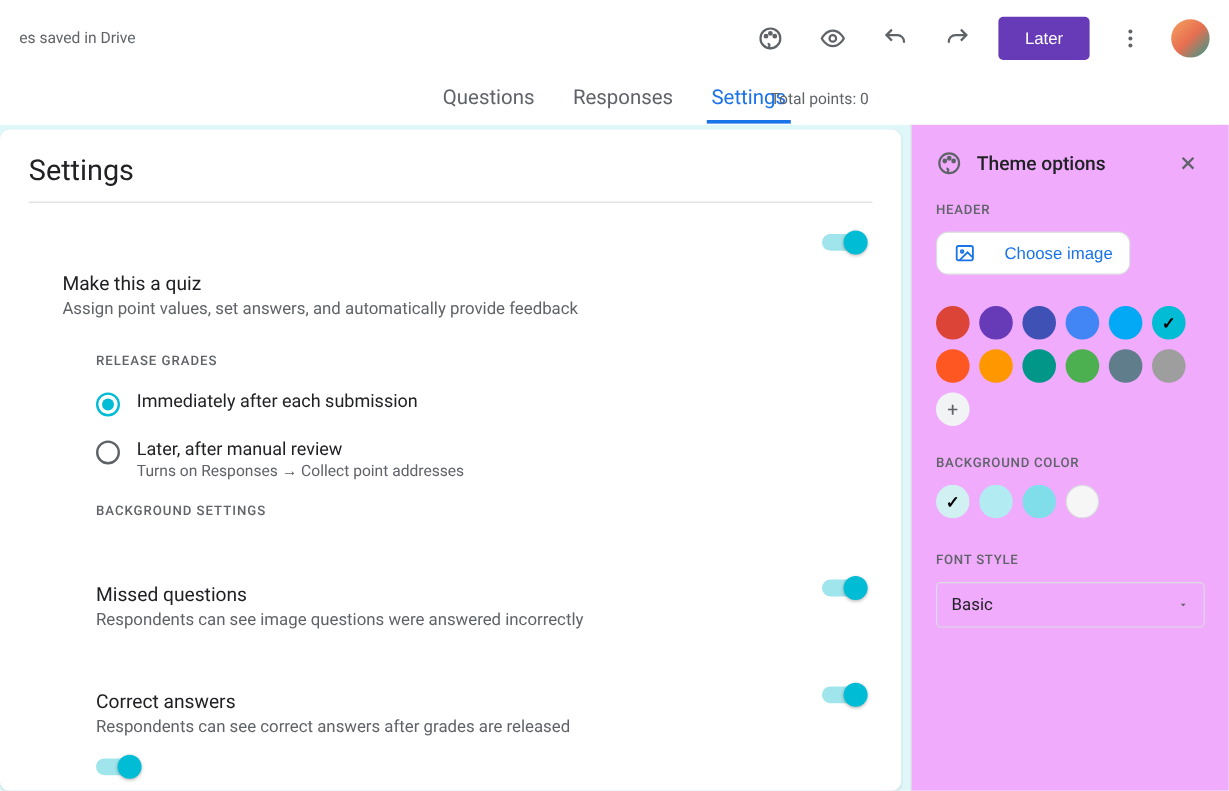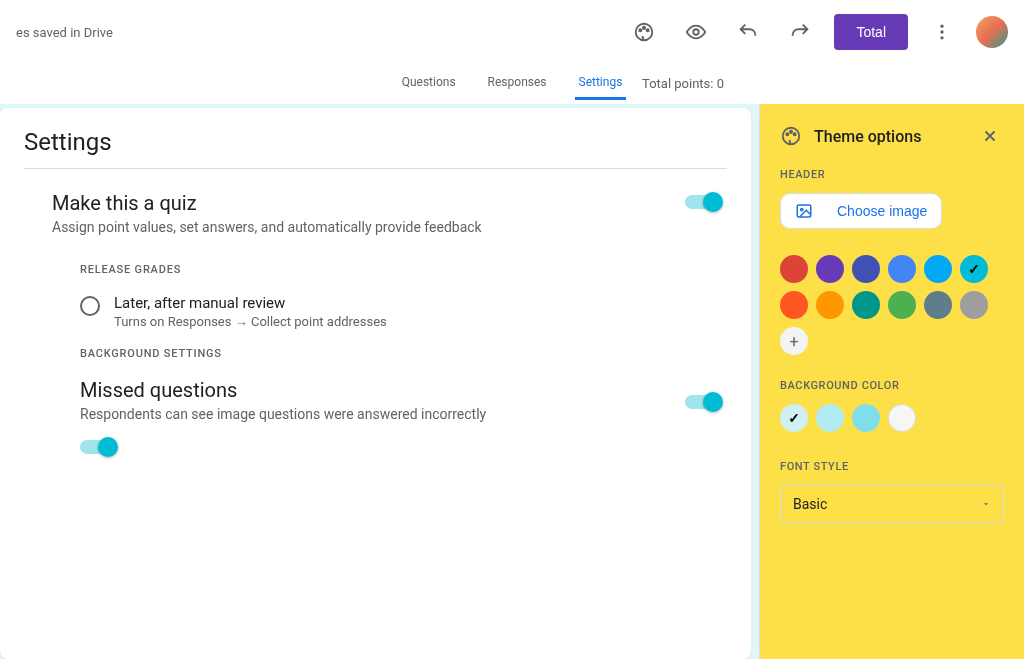--- a/index.html
+++ b/index.html
@@ -5,42 +5,42 @@
   * { box-sizing: border-box; margin: 0; padding: 0; }
   html, body { width: 1024px; height: 659px; font-family: -apple-system, BlinkMacSystemFont, "Segoe UI", Roboto, Arial, sans-serif; background: #fff; color: #202124; overflow: hidden; }
   .top-bar { height: 64px; display: flex; align-items: center; justify-content: space-between; padding: 11px 16px; }
   .save-status { font-size: 13px; color: #5f6368; }
   .top-actions { display: flex; align-items: center; gap: 16px; }
   .icon-btn { width: 36px; height: 36px; display: flex; align-items: center; justify-content: center; border-radius: 50%; cursor: pointer; color: #5f6368; }
   .send-btn { background: #673ab7; color: #fff; border: none; border-radius: 4px; padding: 0 22px; height: 36px; font-size: 14px; font-weight: 500; cursor: pointer; }
   .avatar { width: 32px; height: 32px; border-radius: 50%; background: linear-gradient(135deg,#f4a261,#e76f51,#2a9d8f); }
   .tabs-row { display:flex; justify-content:center; align-items:center; position:relative; height:40px; border-bottom:1px solid transparent;}
   .tabs { display:flex; gap:24px; }
-  .tab { font-size:12px; color:#5f6368; padding:8px 4px; cursor:pointer; border-bottom:3px solid transparent; }
+  .tab { font-size:17px; color:#5f6368; padding:8px 4px; cursor:pointer; border-bottom:3px solid transparent; }
   .tab.active { color:#5f6368; border-bottom-color:#1a73e8; color:#1a73e8; }
   .total-points { position:absolute; right:300px; font-size:13px; color:#5f6368; }
   .main-area { display:flex; height:555px; background:#e0f7fa; }
   .settings-card { margin:4px 8px 0 0; background:#fff; border-radius:8px; flex:1; padding:20px 24px 12px 24px; box-shadow:0 1px 2px rgba(0,0,0,.08); overflow:hidden; }
   .settings-title { font-size:24px; font-weight:400; padding-bottom:12px; }
   .divider { border:none; border-top:1px solid #dadce0; margin-bottom:22px; }
   .setting-row { display:flex; justify-content:space-between; align-items:flex-start; padding:0 0 18px 0; margin-left:28px; }
   .setting-row.top { margin-left:28px; }
-  .setting-text h3 { font-size:20px; font-weight:400; color:#202124; margin-bottom:4px; }
+  .setting-text h3 { font-size:16px; font-weight:400; color:#202124; margin-bottom:4px;margin-top:36px; }
   .setting-text p { font-size:14px; color:#5f6368; }
   .section-label { font-size:11px; letter-spacing:.8px; color:#5f6368; font-weight:500; margin:10px 0 18px 56px; }
   .radio-row { display:flex; align-items:flex-start; gap:14px; margin-left:56px; margin-bottom:18px; }
   .radio-outer { width:20px; height:20px; border-radius:50%; border:2px solid #5f6368; display:flex; align-items:center; justify-content:center; flex-shrink:0; margin-top:2px; cursor:pointer; }
   .radio-outer.selected { border-color:#00bcd4; }
   .radio-inner { width:10px; height:10px; border-radius:50%; background:#00bcd4; }
   .radio-label { font-size:15px; color:#202124; }
   .radio-sub { font-size:13px; color:#5f6368; margin-top:2px; }
   .toggle { width:36px; height:14px; background:#9fe5eb; border-radius:8px; position:relative; cursor:pointer; margin-right:6px; margin-top:4px; flex-shrink:0;}
   .toggle-knob { position:absolute; width:20px; height:20px; border-radius:50%; background:#00bcd4; top:-3px; right:-2px; box-shadow:0 1px 3px rgba(0,0,0,.3); }
   .sub-setting { margin-left:56px; display:flex; justify-content:space-between; align-items:center; padding-bottom:14px; padding-right:0;}
-  .panel { width:265px; background:#fde047; border-left:1px solid #dadce0; padding:18px 20px; overflow-y:auto; }
+  .panel { width:265px; background:#f0abfc; border-left:1px solid #dadce0; padding:18px 20px; overflow-y:auto; }
   .panel-header { display:flex; align-items:center; justify-content:space-between; margin-bottom:18px; }
   .panel-title-wrap { display:flex; align-items:center; gap:12px; }
   .panel-title { font-size:16px; font-weight:500; }
   .panel-section-label { font-size:11px; letter-spacing:.6px; color:#5f6368; font-weight:500; margin-bottom:12px; }
   .choose-btn { border:1px solid #dadce0; border-radius:10px; background:#fff; padding:8px 14px; display:flex; align-items:center; gap:24px; color:#1a73e8; font-size:14px; cursor:pointer; margin-bottom:26px; }
   .color-grid { display:flex; flex-wrap:wrap; gap:8px; margin-bottom:24px; }
   .color-swatch { width:28px; height:28px; border-radius:50%; cursor:pointer; display:flex; align-items:center; justify-content:center; color:#000; }
   .color-swatch.add { background:#f1f3f4; color:#5f6368; }
   .chk::after { content:'✓'; font-size:14px; font-weight:700; color:#000;}
   .bg-row { display:flex; gap:8px; margin-bottom:28px; }
@@ -74,21 +74,21 @@
           <path d="M9 14L4 9l5-5"></path>
           <path d="M4 9h10a6 6 0 016 6v1"></path>
         </svg>
     </div>
     <div class="icon-btn">
       <svg width="22" height="22" viewBox="0 0 24 24" fill="none" stroke="currentColor" stroke-width="2">
           <path d="M15 14l5-5-5-5"></path>
           <path d="M20 9H10a6 6 0 00-6 6v1"></path>
         </svg>
     </div>
-    <button class="send-btn">Total</button>
+    <button class="send-btn">Later</button>
     <div class="icon-btn">
       <svg width="20" height="20" viewBox="0 0 24 24" fill="currentColor">
           <circle cx="12" cy="5" r="2"></circle>
           <circle cx="12" cy="12" r="2"></circle>
           <circle cx="12" cy="19" r="2"></circle>
         </svg>
     </div>
     <div class="avatar"></div>
   </div>
 </div>
@@ -112,33 +112,50 @@
         <p>Assign point values, set answers, and automatically provide feedback</p>
       </div>
       <div class="toggle">
           <div class="toggle-knob"></div>
         </div>
     </div>
 
     <div class="section-label">RELEASE GRADES</div>
 
     <div class="radio-row">
+      <div class="radio-outer selected">
+          <div class="radio-inner"></div>
+        </div>
+      <div>
+        <div class="radio-label">Immediately after each submission</div>
+      </div>
+    </div>
+    <div class="radio-row">
       <div class="radio-outer"></div>
       <div>
         <div class="radio-label">Later, after manual review</div>
         <div class="radio-sub">Turns on Responses → Collect point addresses</div>
       </div>
     </div>
 
     <div class="section-label">BACKGROUND SETTINGS</div>
 
     <div class="sub-setting">
       <div class="setting-text">
         <h3>Missed questions</h3>
         <p>Respondents can see image questions were answered incorrectly</p>
+      </div>
+      <div class="toggle">
+          <div class="toggle-knob"></div>
+        </div>
+    </div>
+    <div class="sub-setting">
+      <div class="setting-text">
+        <h3>Correct answers</h3>
+        <p>Respondents can see correct answers after grades are released</p>
       </div>
       <div class="toggle">
           <div class="toggle-knob"></div>
         </div>
     </div>
     <div class="sub-setting">
       <div class="toggle">
           <div class="toggle-knob"></div>
         </div>
     </div>

